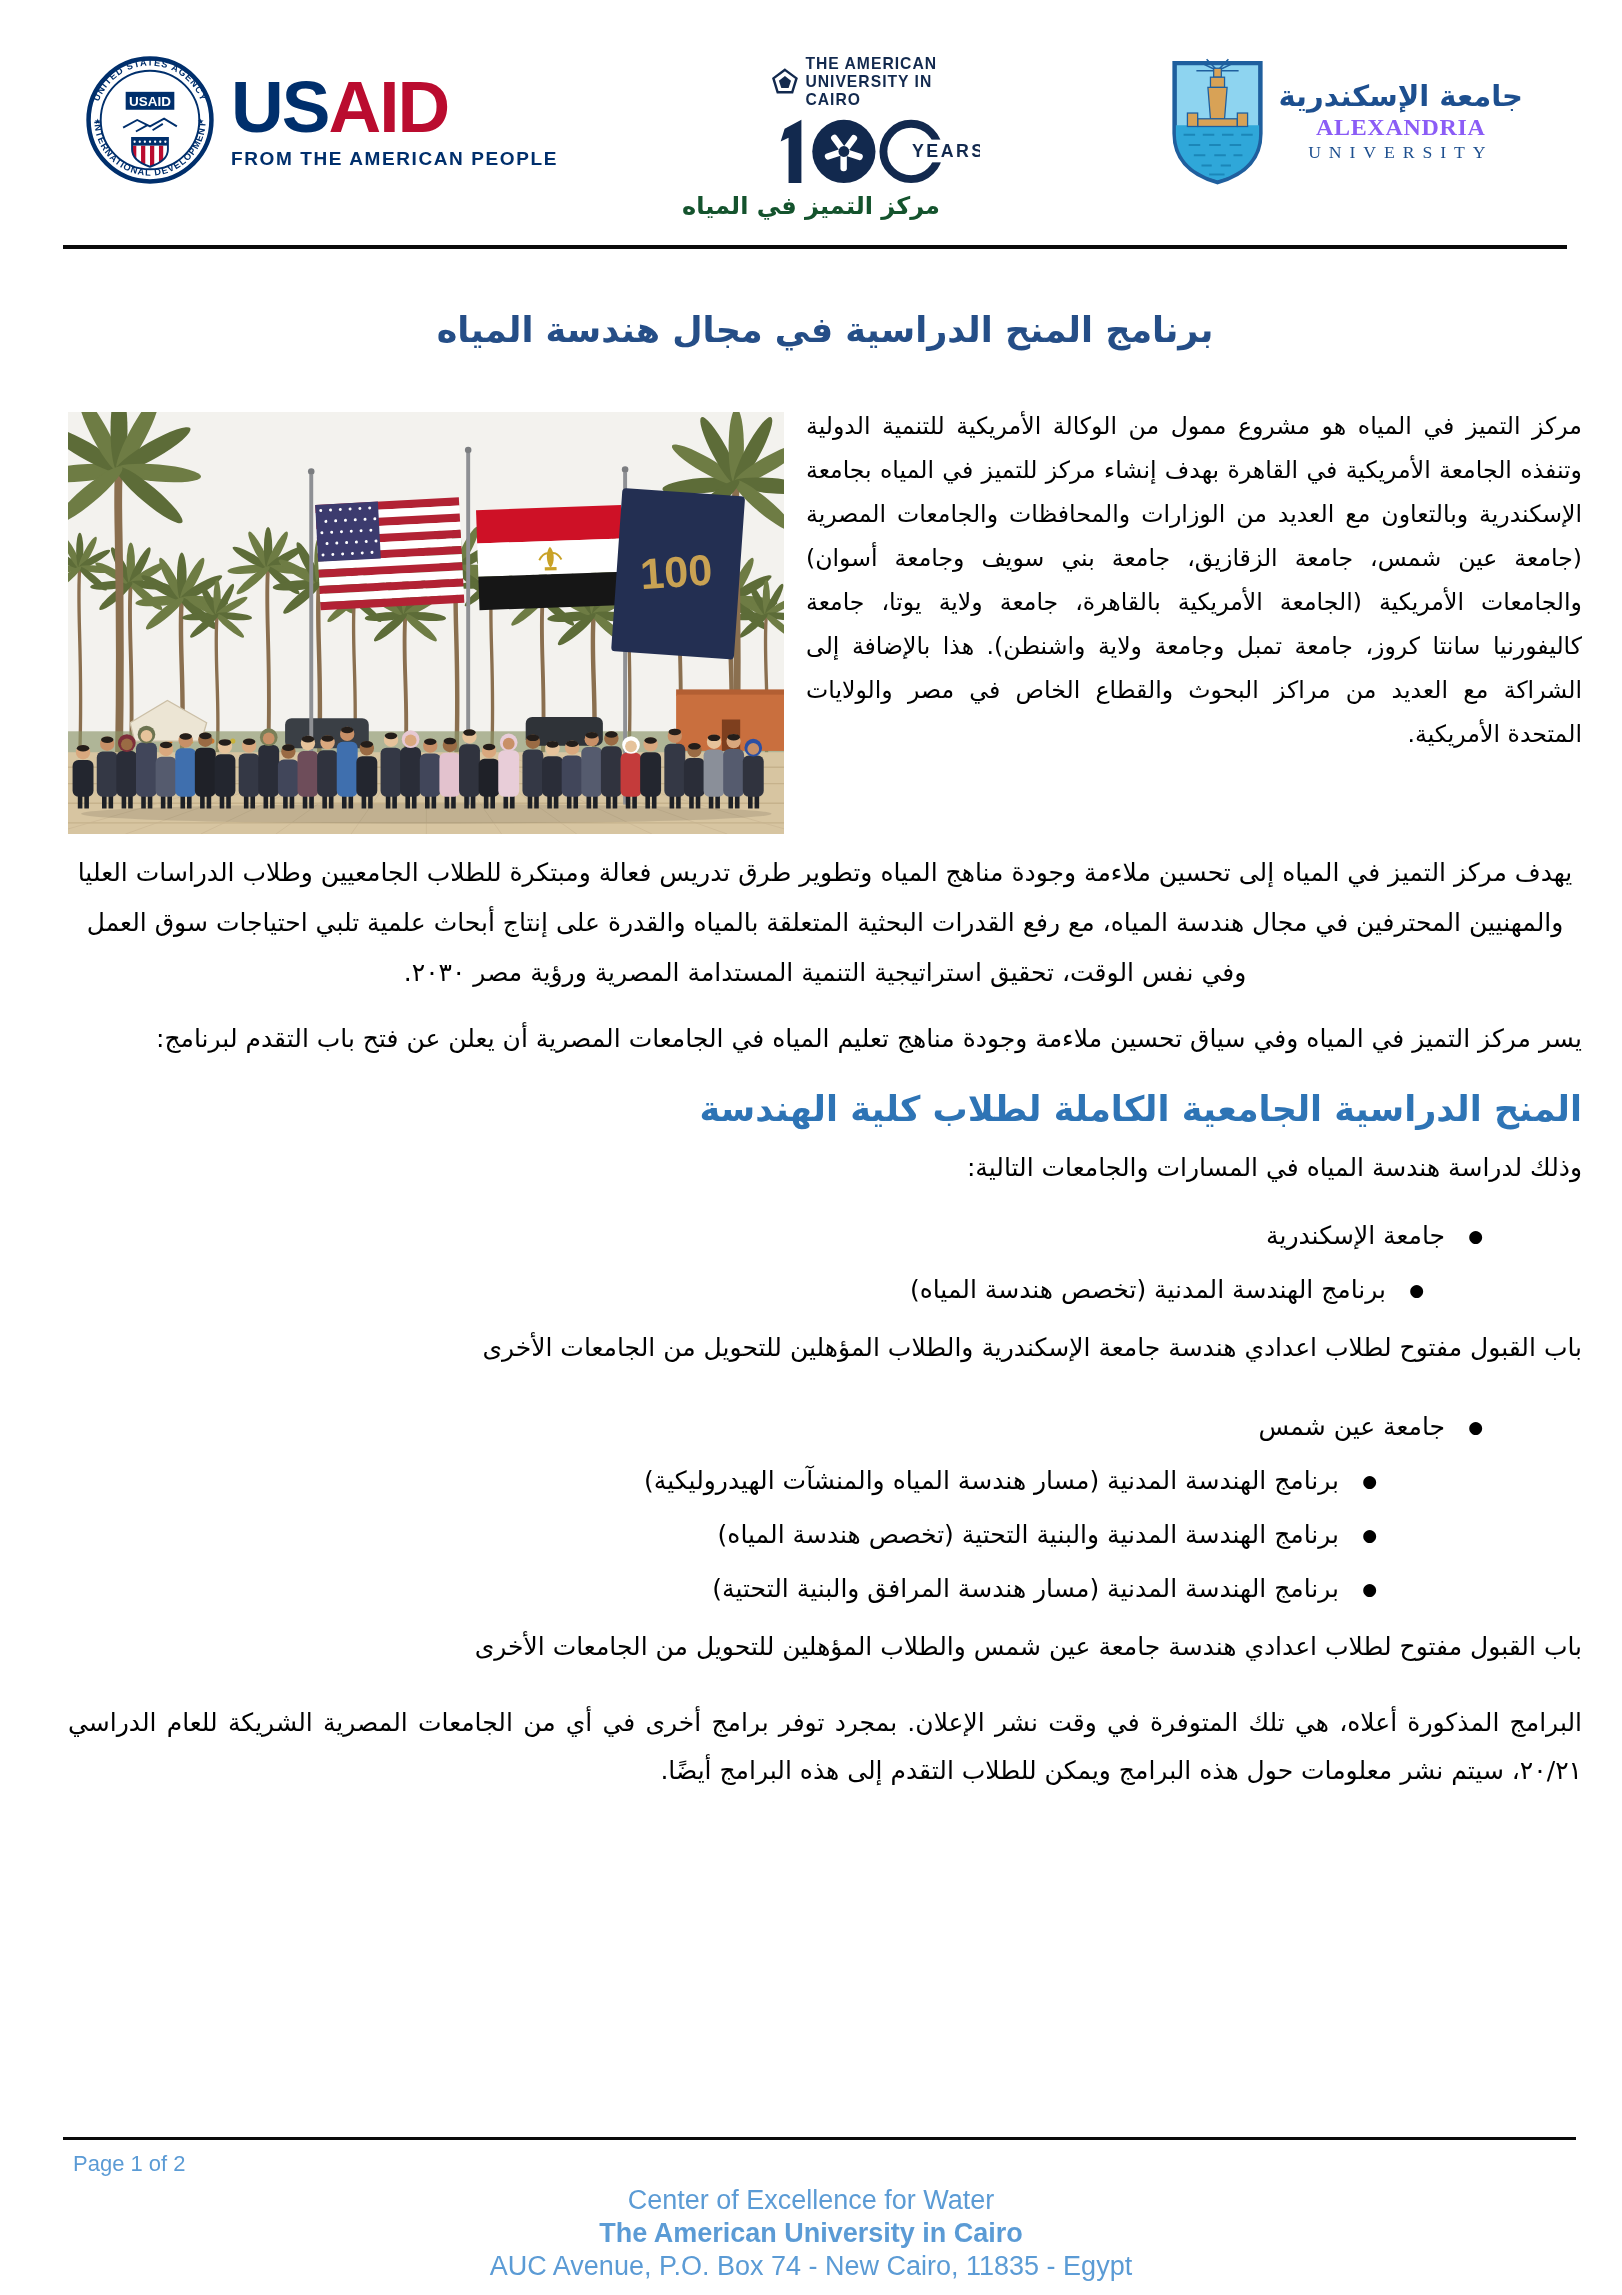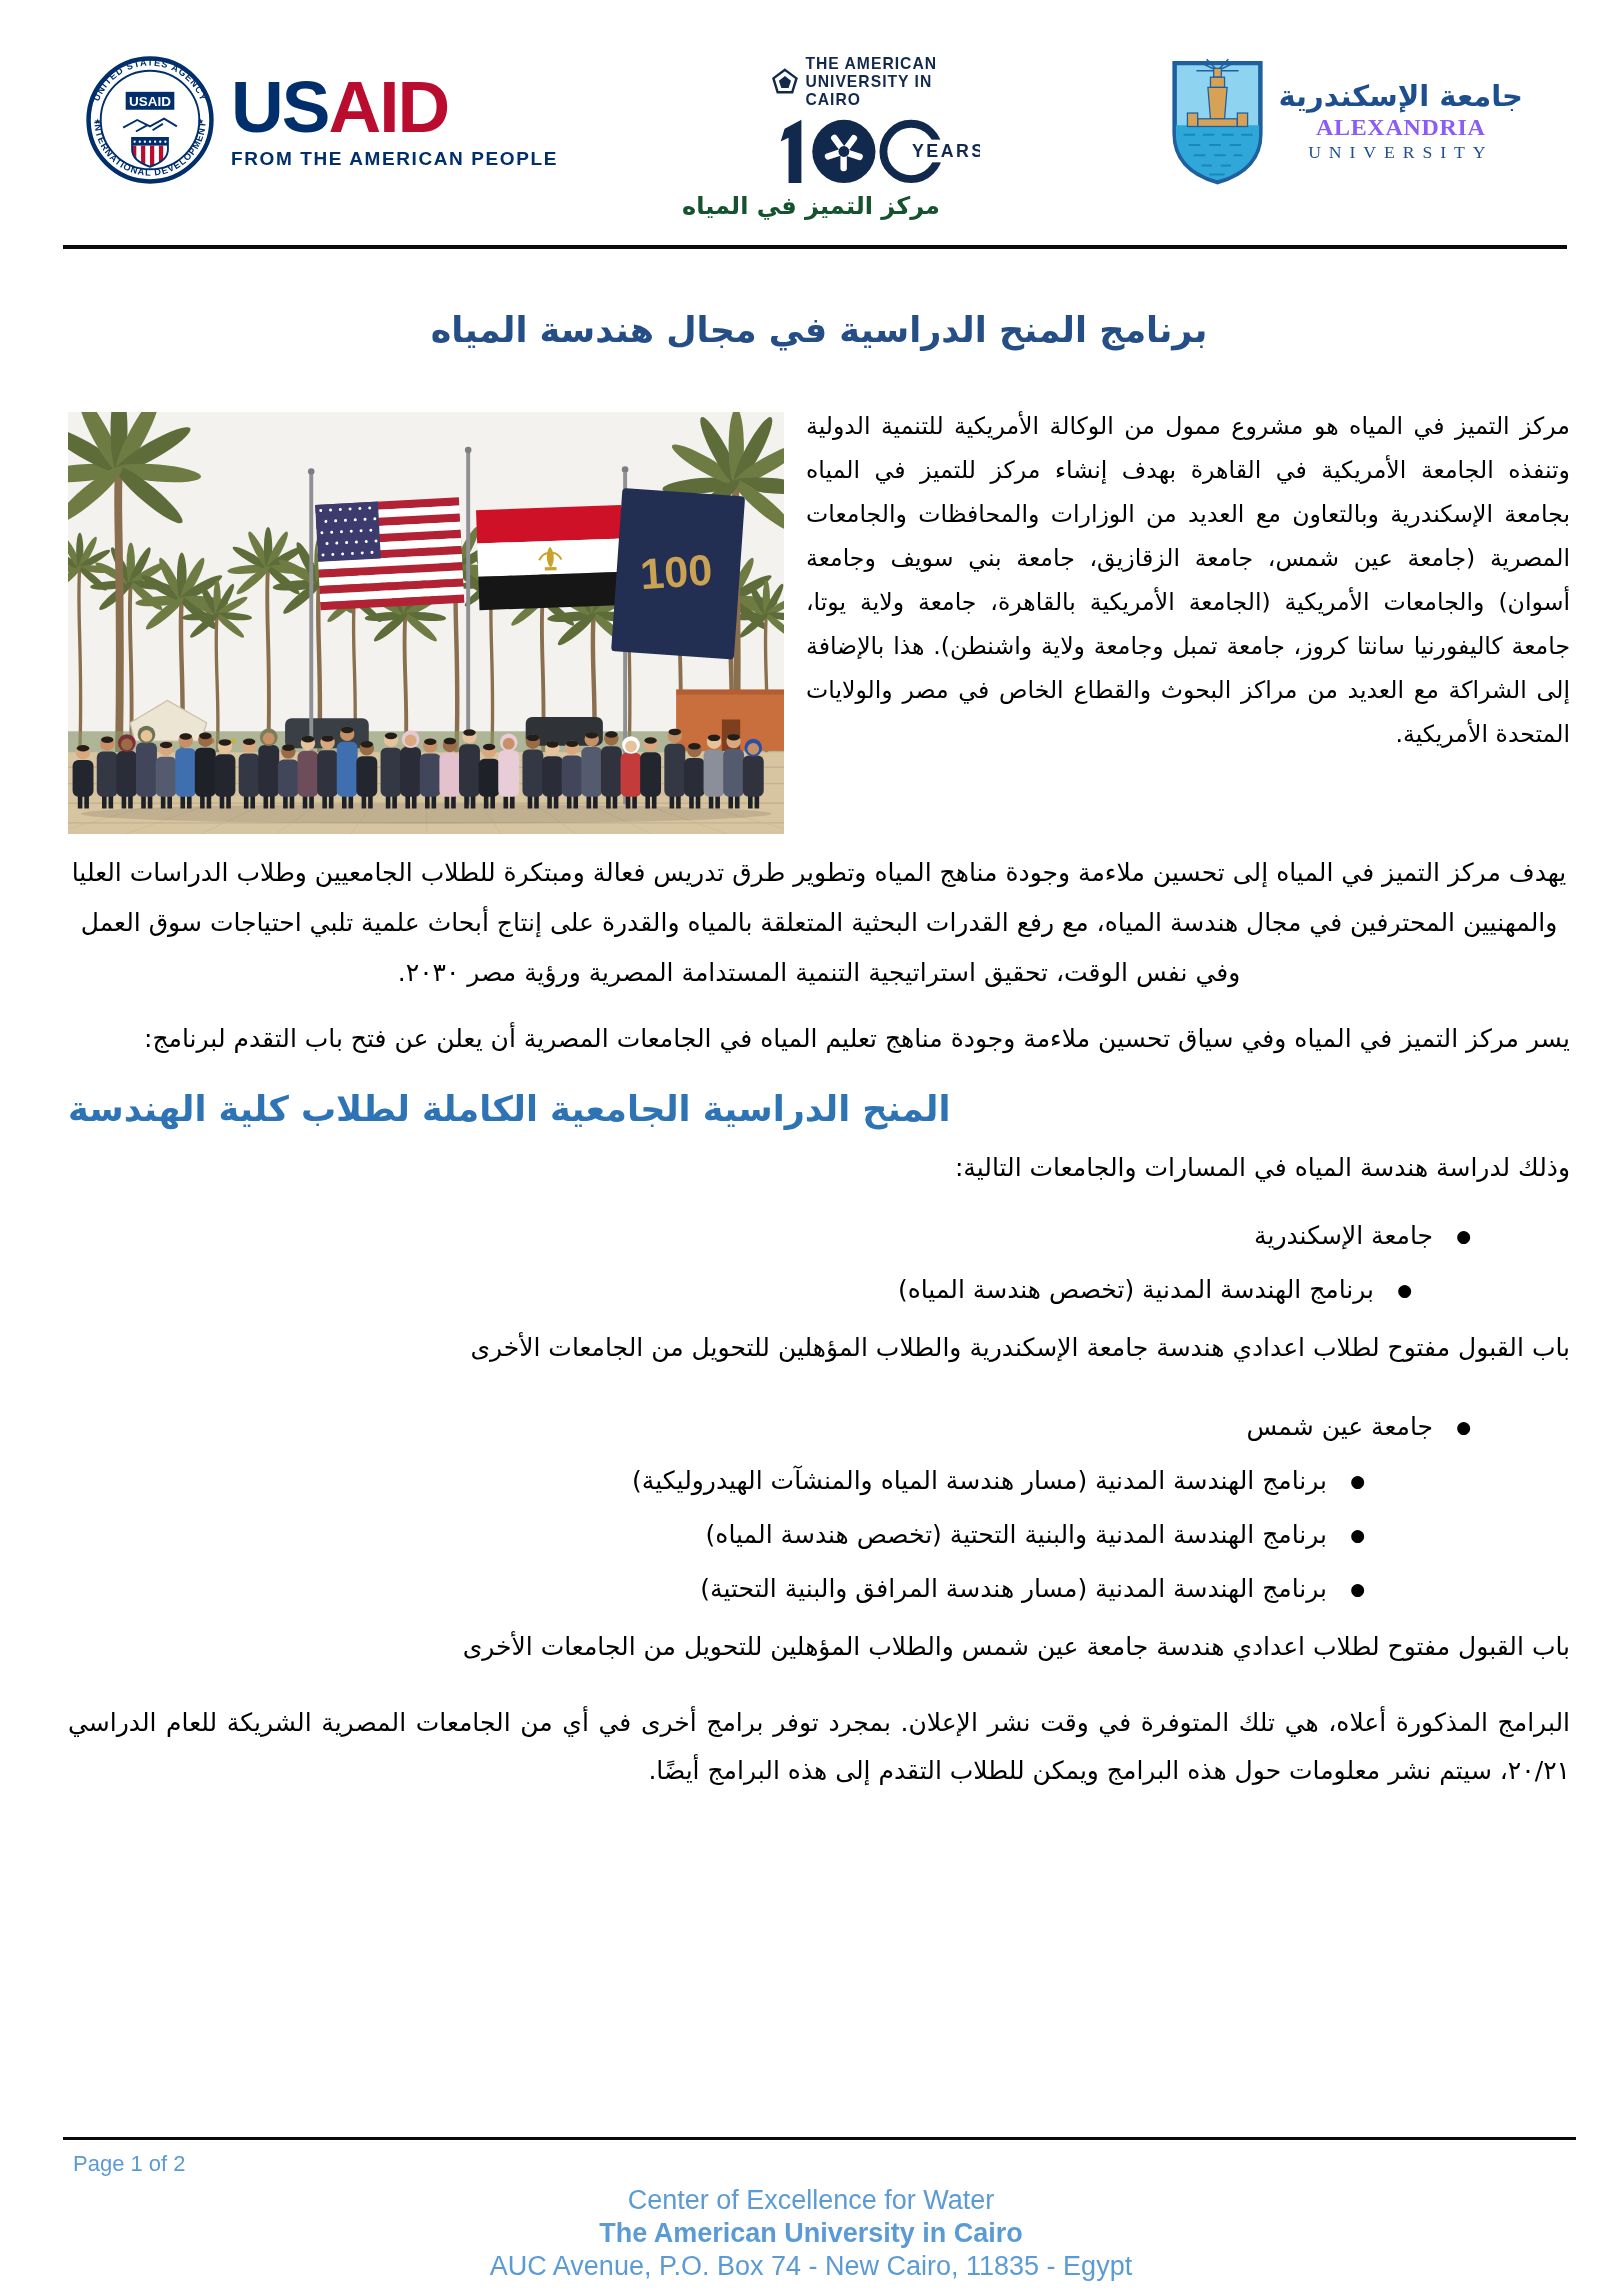--- a/index.html
+++ b/index.html
@@ -19,28 +19,28 @@
   .alex{position:absolute;right:99px;top:58px;display:flex;align-items:center;gap:13px;}
   .alex-text{text-align:center;}
   .alex-ar{font-size:29px;font-weight:bold;color:#1d4f8f;line-height:1.1;}
   .alex-en{font-family:"Liberation Serif",serif;font-weight:bold;color:#8b5cf6;font-size:24px;
         letter-spacing:0.7px;line-height:1.2;}
   .alex-sub{font-family:"Liberation Serif",serif;color:#1d4f8f;font-size:17.7px;letter-spacing:7.9px;}
   .center-name{position:absolute;top:192px;left:0;width:100%;text-align:center;
         font-size:24px;font-weight:bold;color:#14532d;}
   .rule-top{position:absolute;top:245px;left:63px;right:55px;border-top:4.6px solid #0a0a0a;}
   
-  .content{padding:280px 52px 0 68px;direction:rtl;}
+  .content{padding:280px 40px 0 68px;direction:rtl;}
   .doc-title{text-align:center;color:#254E87;font-size:35px;font-weight:bold;margin:30px 0 0 0;}
   .intro-wrap{margin-top:54px;font-size:23.6px;line-height:44px;text-align:justify;color:#000;}
   .photo{float:left;width:716px;height:422px;margin:7.9px 22px 14.4px 0;}
   .photo svg{width:100%;height:100%;display:block;}
   .goal{clear:both;text-align:center;font-weight:normal;font-size:25px;line-height:50px;margin:17px 0 0 0;}
   .announce{font-size:25px;line-height:50px;text-align:justify;margin:15.7px 0 0 0;}
-  .program-heading{text-align:left;color:#2E74B5;font-size:35px;font-weight:bold;margin:25px 0 0 0;}
+  .program-heading{text-align:right;color:#2E74B5;font-size:35px;font-weight:bold;margin:25px 0 0 0;}
   .tracks-intro{font-size:25px;margin:23.6px 0 0 0;text-align:right;}
   ul{list-style:none;margin:0;padding:0;}
   .lvl1{margin-top:35px;}
   li{position:relative;font-size:25px;line-height:37px;margin-bottom:17px;}
   .lvl1>li{padding-right:137px;}
   .lvl1>li::before{content:"●";position:absolute;right:99px;top:1.3px;font-size:17px;}
   .sub-a>li{padding-right:196px;}
   .sub-a>li::before{content:"●";position:absolute;right:158px;top:1.3px;font-size:17px;}
   .sub-b>li{padding-right:243px;}
   .sub-b>li::before{content:"●";position:absolute;right:205px;top:1.3px;font-size:17px;}

